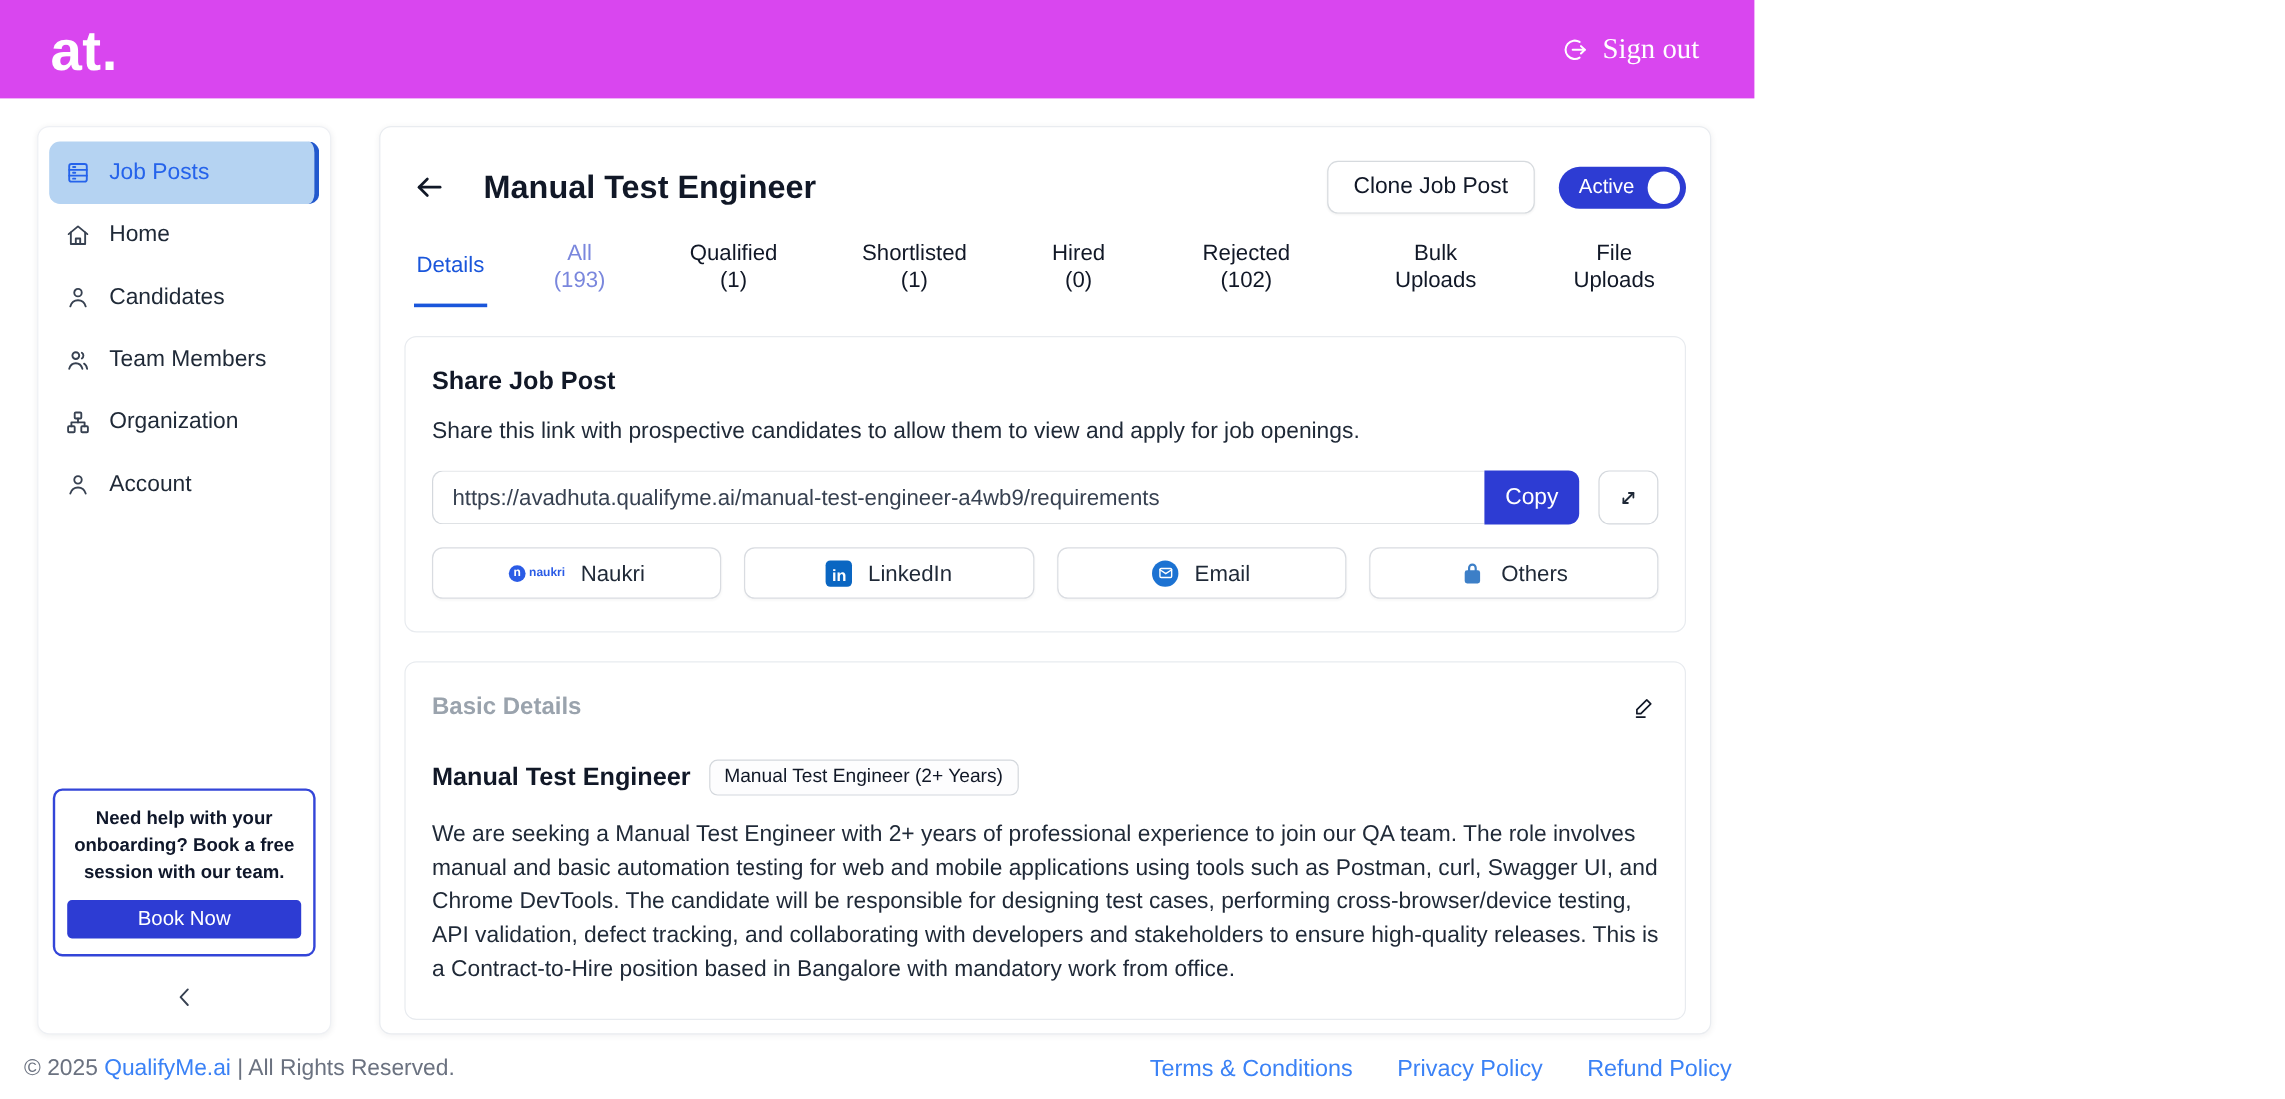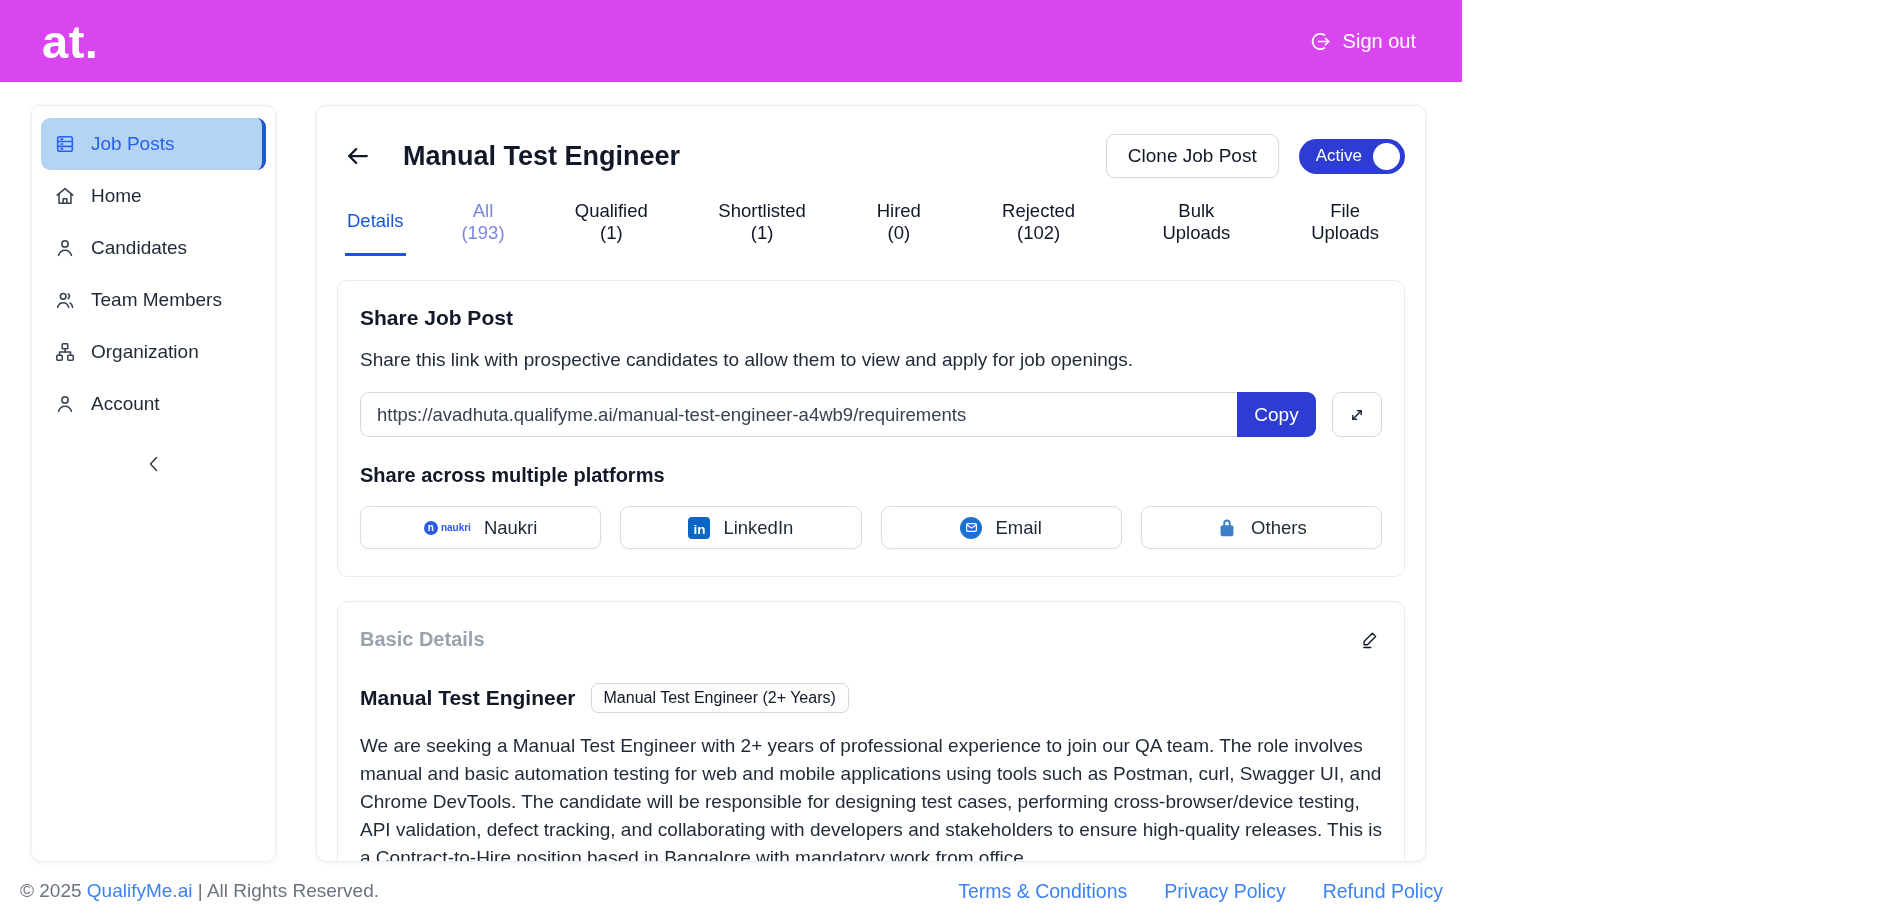--- a/index.html
+++ b/index.html
@@ -5,21 +5,21 @@
   * { box-sizing: border-box; margin: 0; padding: 0; }
   html, body { width: 1904px; height: 916px; background: #ffffff; overflow: hidden;
     font-family: "Liberation Sans", sans-serif; color: #111827; }
   .app { width: 1462px; height: 916px; display: flex; flex-direction: column; background: #fff; }
 
   
   .topbar { height: 82px; flex: 0 0 82px; background: #d946ef; display: flex;
     align-items: center; justify-content: space-between; padding: 0 46px 0 42px; }
   .logo { color: #fff; font-size: 47px; font-weight: bold; letter-spacing: 0.5px; line-height: 1; }
   .signout { display: flex; align-items: center; gap: 11px; background: none; border: none;
-    color: #fff; font-size: 20px; cursor: pointer; font-family: Liberation Sans, sans-serif; }
+    color: #fff; font-size: 24px; cursor: pointer; font-family: Liberation Serif, serif; }
 
   
   .content-row { display: flex; flex: 1; padding: 23px 0 8px; }
 
   
   .sidebar { margin-left: 31px; width: 245px; height: 757px; background: #fff;
     border: 1px solid #eef0f4; border-radius: 10px; box-shadow: 0 1px 5px rgba(16,24,40,.07);
     display: flex; flex-direction: column; padding: 12px 0 16px; }
   .nav-item { display: flex; align-items: center; gap: 15px; padding: 15px 22px;
     font-size: 19px; color: #1f2937; cursor: pointer; background: none; border: none;
@@ -181,20 +181,24 @@
       <button class="nav-item">
         <span style="display:flex;">
           <svg width="22" height="22" viewBox="0 0 24 24" fill="none" stroke="#374151" stroke-width="1.7" stroke-linecap="round" stroke-linejoin="round">
             <circle cx="12" cy="7.5" r="3.4"></circle>
               <path d="M5 20c1.2-4 4.2-5.6 7-5.6S17.8 16 19 20"></path>
           </svg>
         </span>
         <span>Account</span>
       </button>
 
+      <div class="help-box">
+        <div class="help-text">Need help with your onboarding? Book a free session with our team.</div>
+        <button class="book-now">Book Now</button>
+      </div>
       <button class="collapse-btn">
         <span style="display:flex;">
           <svg width="24" height="24" viewBox="0 0 24 24" fill="none" stroke="#374151" stroke-width="1.6" stroke-linecap="round" stroke-linejoin="round">
             <path d="M14.5 5.5 8.5 12l6 6.5"></path>
           </svg>
         </span>
       </button>
     </aside>
 
     <main class="main-card">
@@ -237,21 +241,20 @@
           <button class="expand-btn">
             <span style="display:flex;">
               <svg width="20" height="20" viewBox="0 0 24 24" fill="none" stroke="#1f2937" stroke-width="1.8" stroke-linecap="round" stroke-linejoin="round">
                 <path d="M7 17 17 7"></path>
                   <path d="M12.5 7H17v4.5"></path>
                   <path d="M11.5 17H7v-4.5"></path>
               </svg>
             </span>
           </button>
         </div>
-        <h3 class="platforms-title">Share across multiple platforms</h3>
         <div class="platform-row">
           <button class="platform-btn">
             <span class="naukri-wrap">
               <span class="naukri-circle">n</span>
               <span class="naukri-word">naukri</span>
             </span>
             <span>Naukri</span>
           </button>
           <button class="platform-btn">
             <span class="linkedin-sq">in</span>

